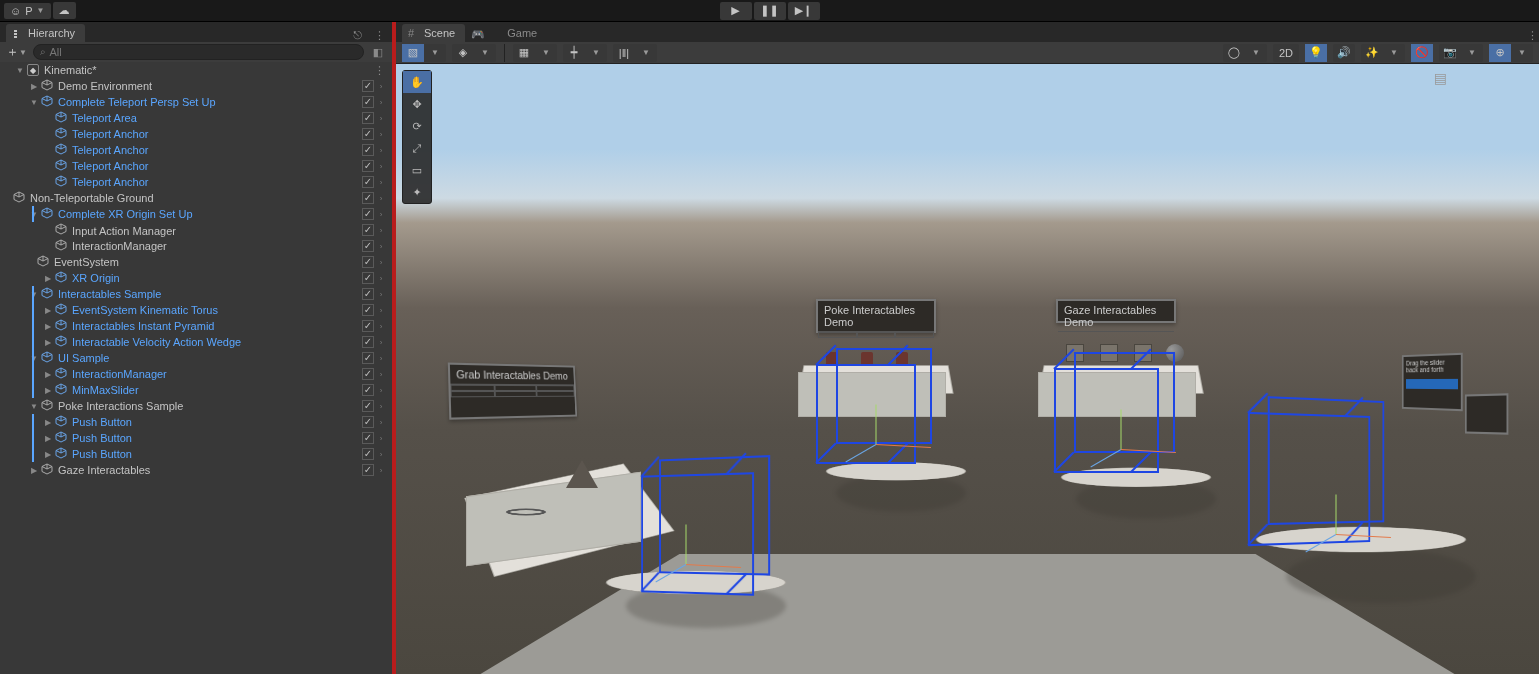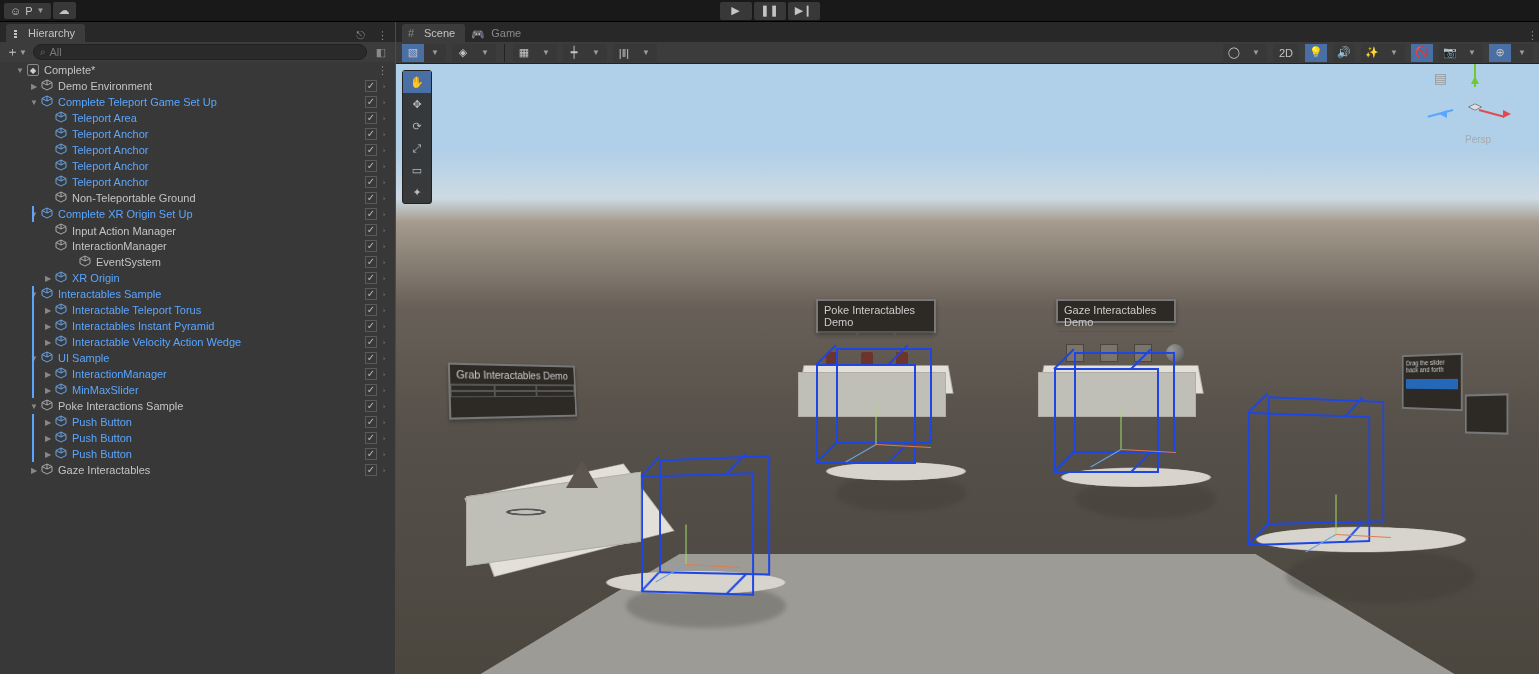--- a/index.html
+++ b/index.html
@@ -24,21 +24,21 @@
   .top-strip .left{display:flex;gap:2px;align-items:center;}
   .top-strip .btn{background:var(--bg-3);border-radius:2px;padding:2px 6px;display:flex;align-items:center;gap:4px;color:var(--text);}
   .tri-down{font-size:8px;opacity:.7;}
   .top-strip .center{position:absolute;left:50%;transform:translateX(-50%);display:flex;gap:2px;}
   .play-btn{width:32px;height:18px;background:var(--bg-3);border-radius:2px;display:flex;align-items:center;justify-content:center;}
 
   
   .main{display:flex;height:652px;}
 
   
-  .hierarchy{width:396px;background:var(--bg-3);display:flex;flex-direction:column;border-right:1px solid #b91c1c;}
+  .hierarchy{width:396px;background:var(--bg-3);display:flex;flex-direction:column;border-right:4px solid #b91c1c;}
   .panel-tabs{height:20px;background:var(--bg-1);display:flex;align-items:flex-end;padding-left:6px;}
   .tab{background:var(--bg-tab);padding:3px 10px 3px 22px;border-radius:3px 3px 0 0;color:var(--text);position:relative;}
   .tab::before{content:"";position:absolute;left:8px;top:6px;width:3px;height:2px;background:var(--text);box-shadow:0 3px 0 var(--text),0 6px 0 var(--text);}
   .panel-tabs .spacer{flex:1}
   .panel-tabs .right-ico{color:var(--text-dim);padding:0 6px;}
 
   .hier-toolbar{height:20px;background:var(--bg-tab);display:flex;align-items:center;gap:6px;padding:0 6px;}
   .create-btn{display:flex;align-items:center;font-size:13px;color:var(--text);}
   .search-field{flex:1;display:flex;align-items:center;background:#2a2a2a;border:1px solid #222;border-radius:10px;height:16px;padding:0 6px;color:#777;}
   .search-field .mag{margin-right:4px;font-size:10px;}
@@ -188,21 +188,21 @@
       <div class="sq-ico">◧</div>
     </div>
 
     <div class="tree" id="tree">
         <div class="row ">
           <div class="indent" style="padding-left: 14px;">
             <div class="chev">▼</div>
             <div class="ico">
               <div class="unity-ico">◆</div>
             </div>
-            <span class="label">Complete*</span>
+            <span class="label">Kinematic*</span>
           </div>
           <div class="right">
             <span class="kebab">⋮</span>
           </div>
         </div>
         <div class="row gray">
           <div class="indent" style="padding-left: 28px;">
             <div class="chev">▶</div>
             <div class="ico">
               <span class="cube-ico gray" style="font-size: 11px; text-shadow: rgb(170, 170, 170) 0px 0px 0px;"><svg width="12" height="12" viewBox="0 0 12 12">
@@ -217,21 +217,21 @@
           </div>
         </div>
         <div class="row prefab">
           <div class="indent" style="padding-left: 28px;">
             <div class="chev">▼</div>
             <div class="ico">
               <span class="cube-ico" style="font-size: 11px; text-shadow: rgb(105, 163, 230) 0px 0px 0px;"><svg width="12" height="12" viewBox="0 0 12 12">
                   <path d="M6 1 L11 3.5 L11 8.5 L6 11 L1 8.5 L1 3.5 Z M6 1 L6 6 M6 6 L11 3.5 M6 6 L1 3.5" fill="none" stroke="currentColor" stroke-width="1"></path>
                 </svg></span>
             </div>
-            <span class="label">Complete Teleport Game Set Up</span>
+            <span class="label">Complete Teleport Persp Set Up</span>
           </div>
           <div class="right">
             <div class="check">✓</div>
             <div class="arrow">›</div>
           </div>
         </div>
         <div class="row prefab">
           <div class="indent" style="padding-left: 42px;">
             <div class="empty-chev"></div>
             <div class="ico">
@@ -300,21 +300,21 @@
                 </svg></span>
             </div>
             <span class="label">Teleport Anchor</span>
           </div>
           <div class="right">
             <div class="check">✓</div>
             <div class="arrow">›</div>
           </div>
         </div>
         <div class="row gray">
-          <div class="indent" style="padding-left: 42px; align-items: center;">
+          <div class="indent" style=" align-items: center;">
             <div class="empty-chev"></div>
             <div class="ico">
               <span class="cube-ico gray" style="font-size: 11px; text-shadow: rgb(170, 170, 170) 0px 0px 0px;"><svg width="12" height="12" viewBox="0 0 12 12">
                   <path d="M6 1 L11 3.5 L11 8.5 L6 11 L1 8.5 L1 3.5 Z M6 1 L6 6 M6 6 L11 3.5 M6 6 L1 3.5" fill="none" stroke="currentColor" stroke-width="1"></path>
                 </svg></span>
             </div>
             <span class="label">Non-Teleportable Ground</span>
           </div>
           <div class="right">
             <div class="check">✓</div>
@@ -361,21 +361,21 @@
                 </svg></span>
             </div>
             <span class="label">InteractionManager</span>
           </div>
           <div class="right">
             <div class="check">✓</div>
             <div class="arrow">›</div>
           </div>
         </div>
         <div class="row gray">
-          <div class="indent" style="padding-left: 66px;">
+          <div class="indent" style="padding-left: 24px;">
             <div class="empty-chev"></div>
             <div class="ico">
               <span class="cube-ico gray" style="font-size: 11px; text-shadow: rgb(170, 170, 170) 0px 0px 0px;"><svg width="12" height="12" viewBox="0 0 12 12">
                   <path d="M6 1 L11 3.5 L11 8.5 L6 11 L1 8.5 L1 3.5 Z M6 1 L6 6 M6 6 L11 3.5 M6 6 L1 3.5" fill="none" stroke="currentColor" stroke-width="1"></path>
                 </svg></span>
             </div>
             <span class="label">EventSystem</span>
           </div>
           <div class="right">
             <div class="check">✓</div>
@@ -415,21 +415,21 @@
         </div>
         <div class="row prefab">
           <div class="blue-bar"></div>
           <div class="indent" style="padding-left: 42px;">
             <div class="chev">▶</div>
             <div class="ico">
               <span class="cube-ico" style="font-size: 11px; text-shadow: rgb(105, 163, 230) 0px 0px 0px;"><svg width="12" height="12" viewBox="0 0 12 12">
                   <path d="M6 1 L11 3.5 L11 8.5 L6 11 L1 8.5 L1 3.5 Z M6 1 L6 6 M6 6 L11 3.5 M6 6 L1 3.5" fill="none" stroke="currentColor" stroke-width="1"></path>
                 </svg></span>
             </div>
-            <span class="label">Interactable Teleport Torus</span>
+            <span class="label">EventSystem Kinematic Torus</span>
           </div>
           <div class="right">
             <div class="check">✓</div>
             <div class="arrow">›</div>
           </div>
         </div>
         <div class="row prefab">
           <div class="blue-bar"></div>
           <div class="indent" style="padding-left: 42px;">
             <div class="chev">▶</div>
@@ -586,21 +586,21 @@
             <div class="check">✓</div>
             <div class="arrow">›</div>
           </div>
         </div>
       </div>
   </div>
 
   <div class="scene-panel">
     <div class="scene-tabs">
       <div class="scene-tab scene active"><span>Scene</span></div>
-      <div class="scene-tab"><span class="gg">🎮</span><span style="margin-left:4px">Game</span></div>
+      <div class="scene-tab"><span class="gg">🎮</span><span style="margin-left:20px">Game</span></div>
       <div style="flex:1"></div>
       <div class="right-ico kebab">⋮</div>
     </div>
 
     <div class="scene-toolbar">
       <div class="tb-group">
         <div class="tb-btn active">▧</div>
         <div class="tb-btn">
             <span class="tri-down">▼</span>
           </div>
@@ -789,25 +789,15 @@
       <div class="tool-overlay">
         <div class="t active">✋</div>
         <div class="t">✥</div>
         <div class="t">⟳</div>
         <div class="t">⤢</div>
         <div class="t">▭</div>
         <div class="t">✦</div>
       </div>
 
       <div class="collapse-ico">▤</div>
-      <div class="gizmo">
-        <div class="axis y"></div>
-          <div class="cone cy"></div>
-        <div class="axis x"></div>
-          <div class="cone cx"></div>
-        <div class="axis z"></div>
-          <div class="cone cz"></div>
-        <div class="center"></div>
-        <div class="label" style="left:30px;top:60px;">Persp</div>
-      </div>
     </div>
   </div>
 </div>
 
 </body></html>

